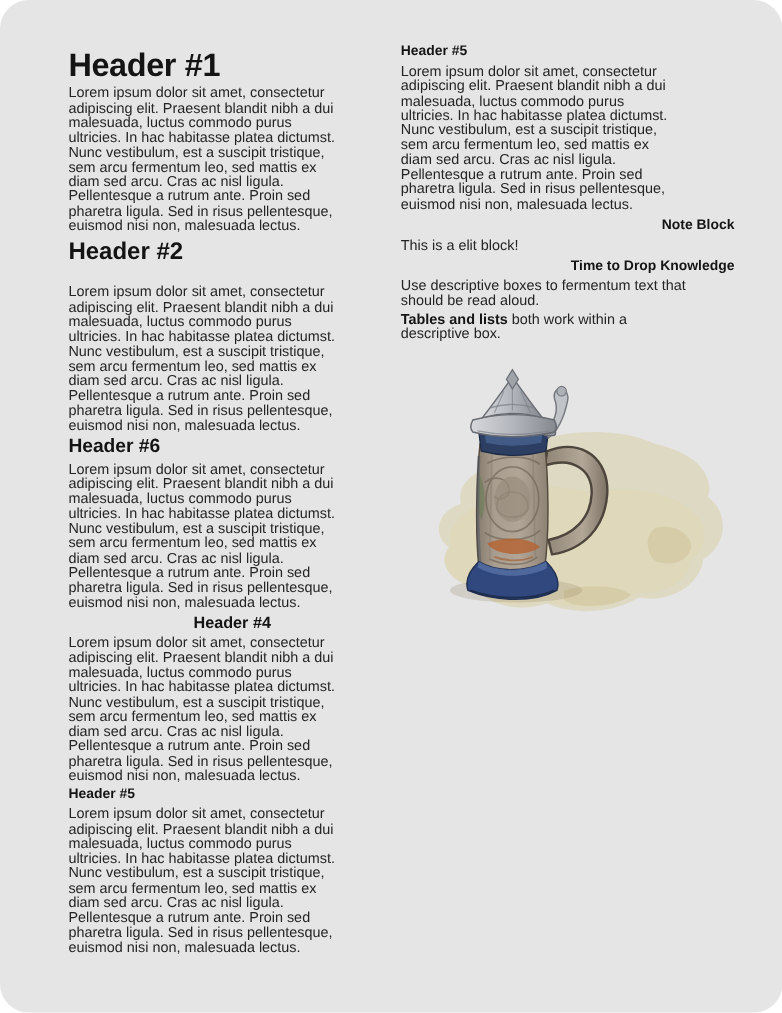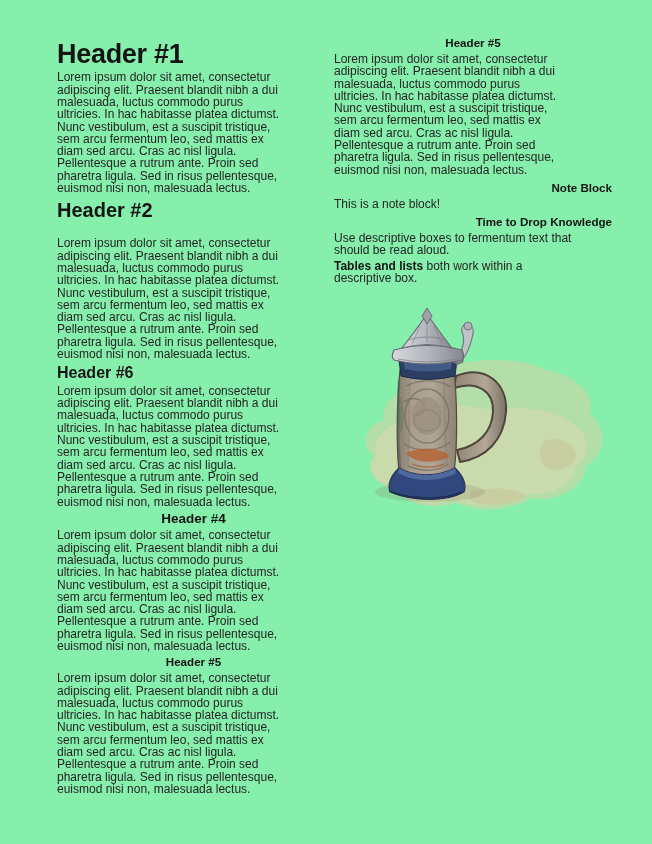--- a/index.html
+++ b/index.html
@@ -1,35 +1,36 @@
 <!DOCTYPE html>
 <html><head>
 <meta charset="utf-8">
 <style>
   html,body{margin:0;padding:0;background:#ffffff;}
   .page{
     position:relative;
     width:652px;height:844px;
-    background:#86efac;
+    background:#e5e5e5;
     overflow:hidden;
     font-family:"Liberation Sans", sans-serif;
     color:#1f1f1f;
+    border-radius:24px;
   }
   .columns{
     display:flex;
     padding-left:57px;
   }
   .col{width:273px;flex:0 0 273px;}
   .col-left{padding-top:40px;}
   .col-right{flex:0 0 278px;width:278px;margin-left:4px;padding-top:36px;}
   .h1{font-size:27px;line-height:1.05;font-weight:700;margin:0 0 3px 0;letter-spacing:-0.3px;color:#141414;}
   .h2{font-size:20px;line-height:1.05;font-weight:700;margin:6px 0 16px 0;color:#141414;}
   .h3{font-size:16px;line-height:1.1;font-weight:700;margin:4px 0 2px 0;color:#141414;}
   .h4{font-size:13.5px;line-height:1.15;font-weight:700;margin:3px 0 1px 0;color:#141414;text-align:center;}
-  .h5{font-size:11.6px;line-height:1.2;font-weight:700;margin:3px 0 1px 0;color:#141414;text-align:center;}
+  .h5{font-size:11.6px;line-height:1.2;font-weight:700;margin:3px 0 1px 0;color:#141414;}
   .h6{font-size:11.6px;line-height:1.2;font-weight:700;margin:5px 0 1px 0;color:#141414;text-align:right;}
   .first{margin-top:0;}
   .body{
     font-size:12px;line-height:12.3px;
     margin:3px 0 0 0;
     white-space:pre-line;
     color:#242424;
   }
   .body .bold{font-weight:700;color:#141414;text-align:center;}
   .stein-figure{
@@ -112,21 +113,21 @@
 malesuada, luctus commodo purus
 ultricies. In hac habitasse platea dictumst.
 Nunc vestibulum, est a suscipit tristique,
 sem arcu fermentum leo, sed mattis ex
 diam sed arcu. Cras ac nisl ligula.
 Pellentesque a rutrum ante. Proin sed
 pharetra ligula. Sed in risus pellentesque,
 euismod nisi non, malesuada lectus.</p>
 
       <div class="h6">Note Block</div>
-      <p class="body">This is a note block!</p>
+      <p class="body">This is a elit block!</p>
 
       <div class="h6">Time to Drop Knowledge</div>
       <p class="body">Use descriptive boxes to fermentum text that
 should be read aloud.</p>
 
       <p class="body"><span class="bold">Tables and lists</span><span> both work within a
 descriptive box.</span></p>
 
       <div class="stein-figure">
         <svg width="270" height="215" viewBox="0 0 270 215" xmlns="http://www.w3.org/2000/svg">

